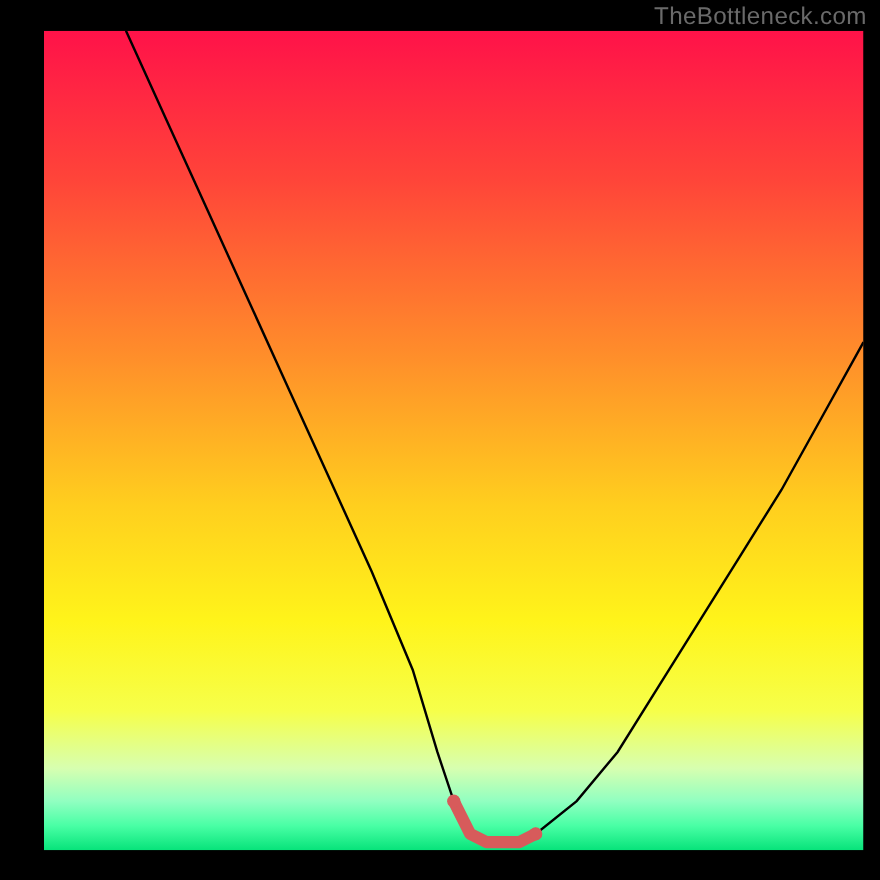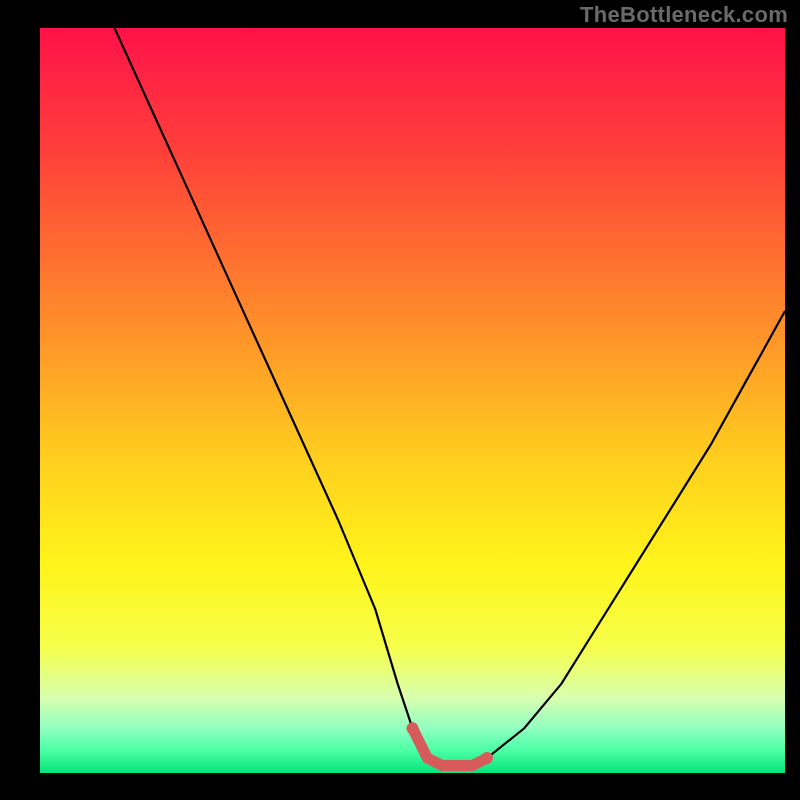--- a/index.html
+++ b/index.html
@@ -18,21 +18,21 @@
     width: 800px;
     height: 800px;
     background: #000;
   }
   .watermark {
     position: absolute;
     top: 2px;
     right: 12px;
     color: #6a6a6a;
     font-size: 22px;
-    font-weight: 700;
+    font-weight: 400;
     letter-spacing: 0.3px;
     z-index: 10;
   }
   .plot {
     position: absolute;
     left: 40px;
     top: 28px;
     width: 745px;
     height: 745px;
     z-index: 1;

